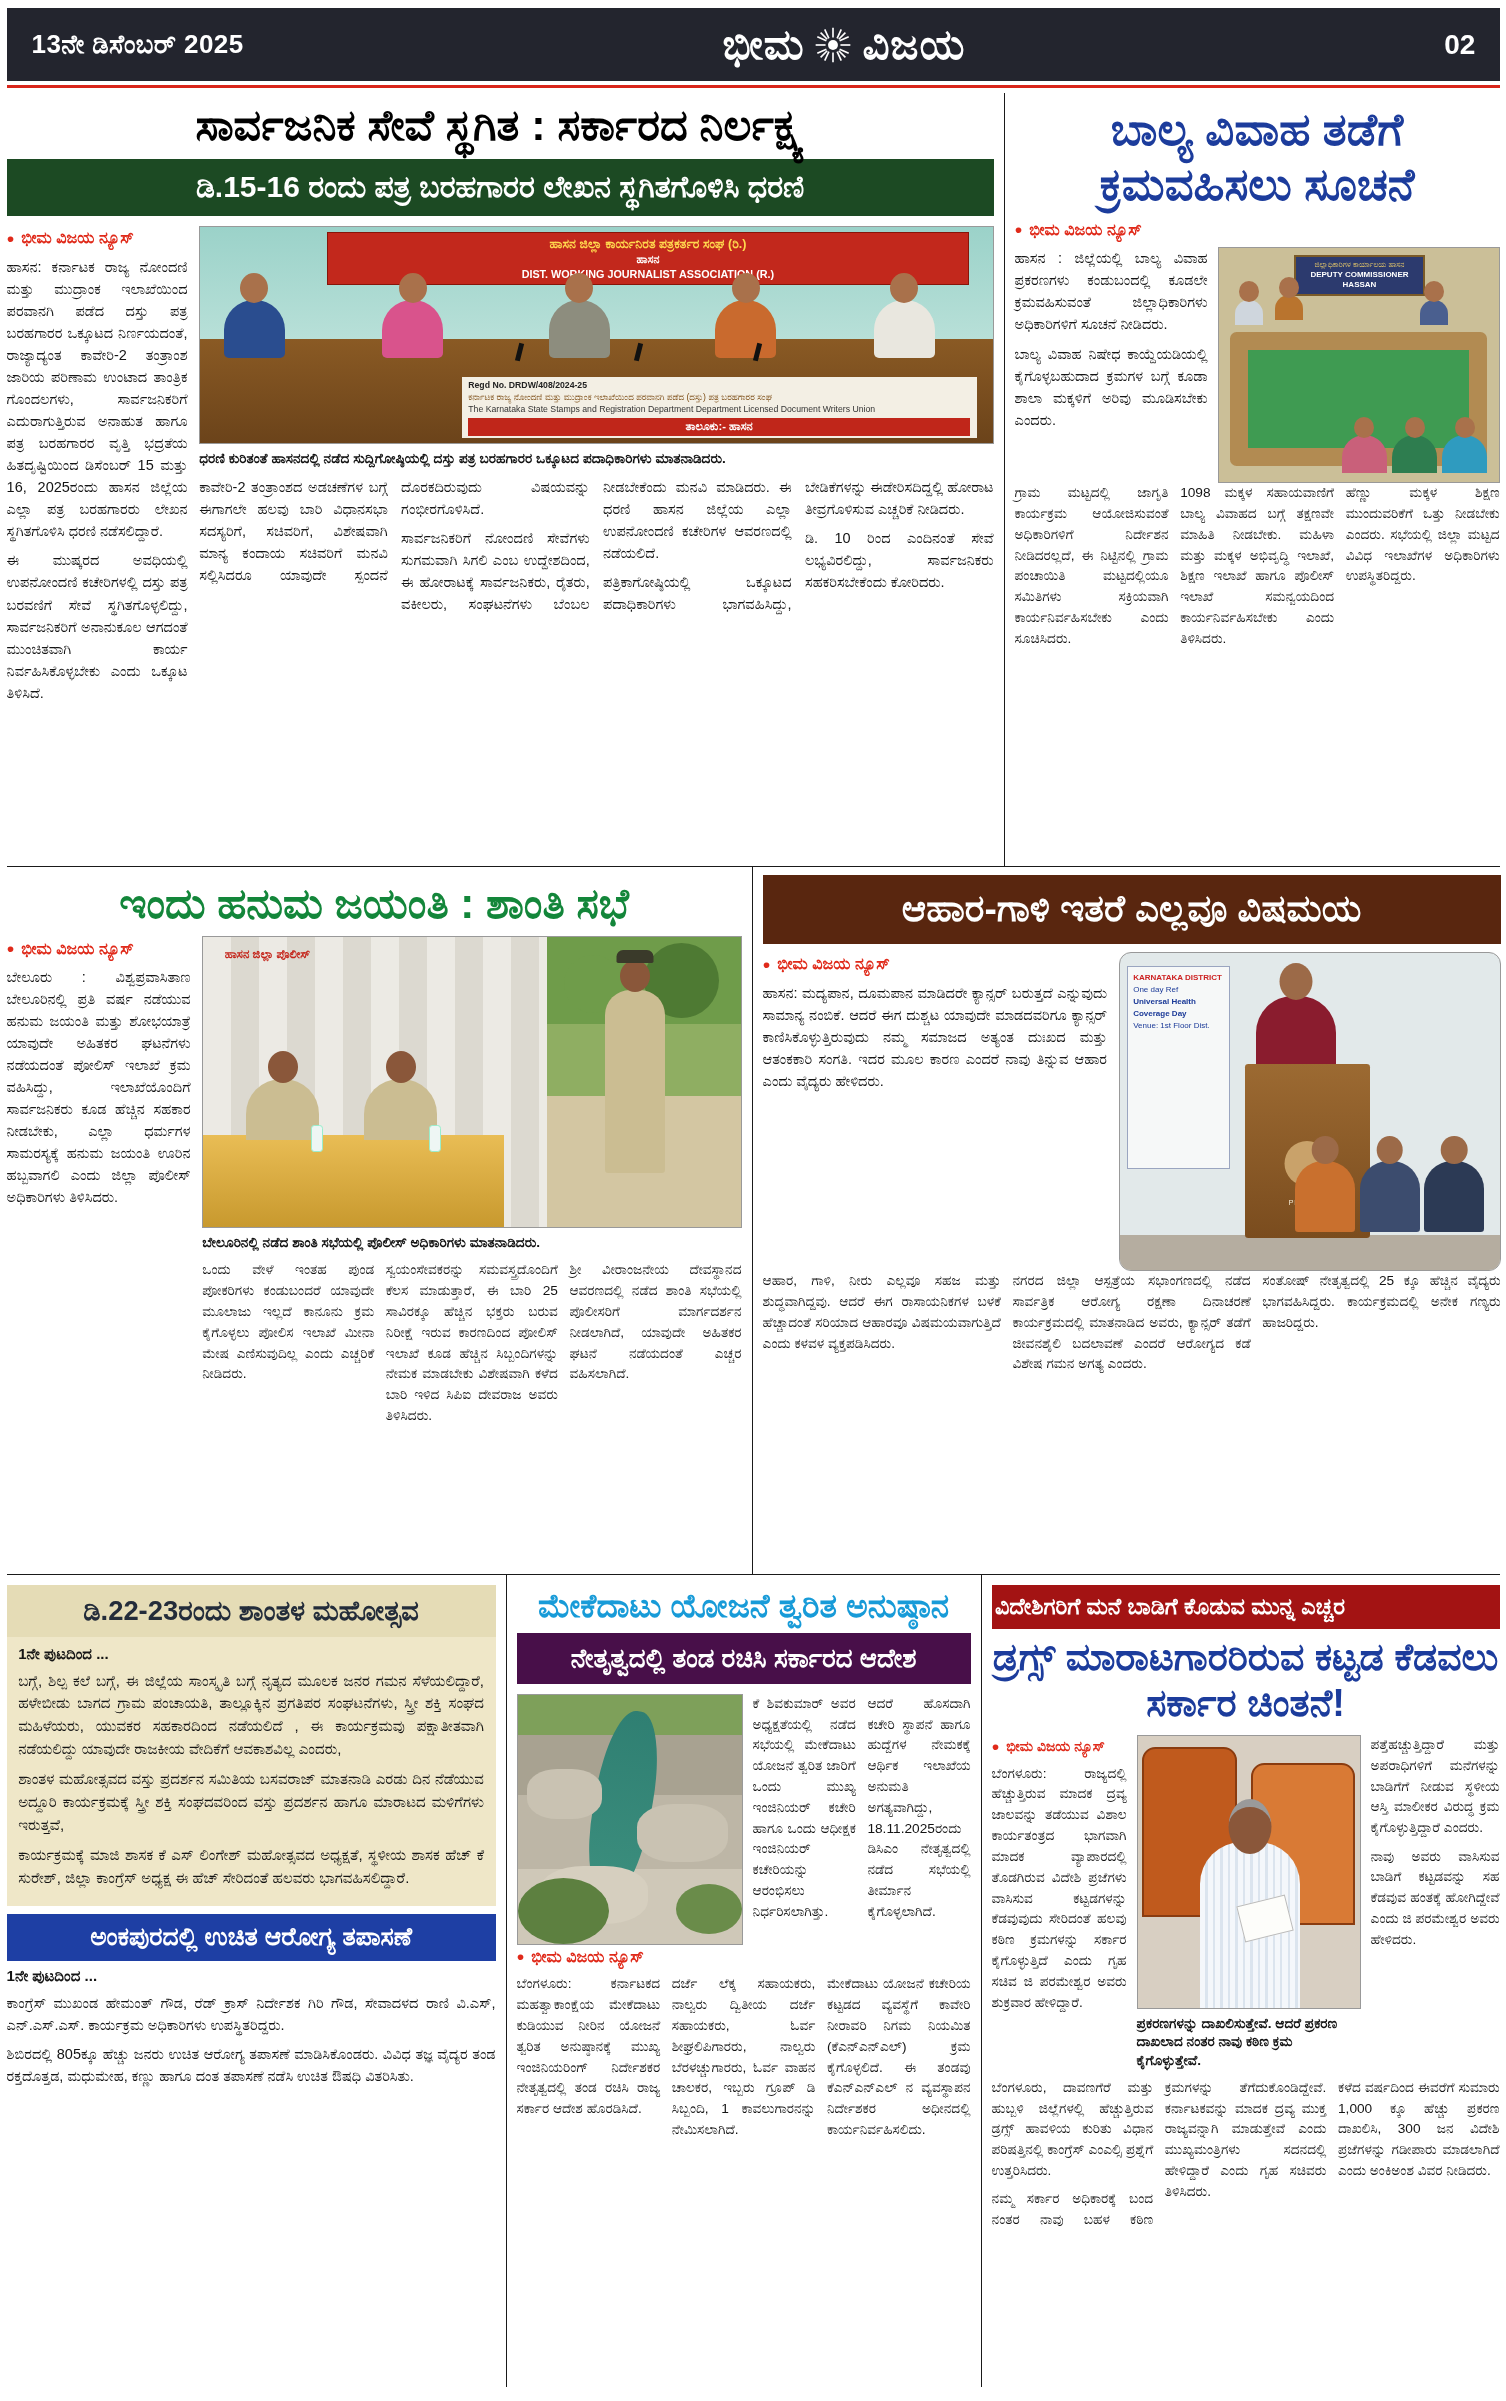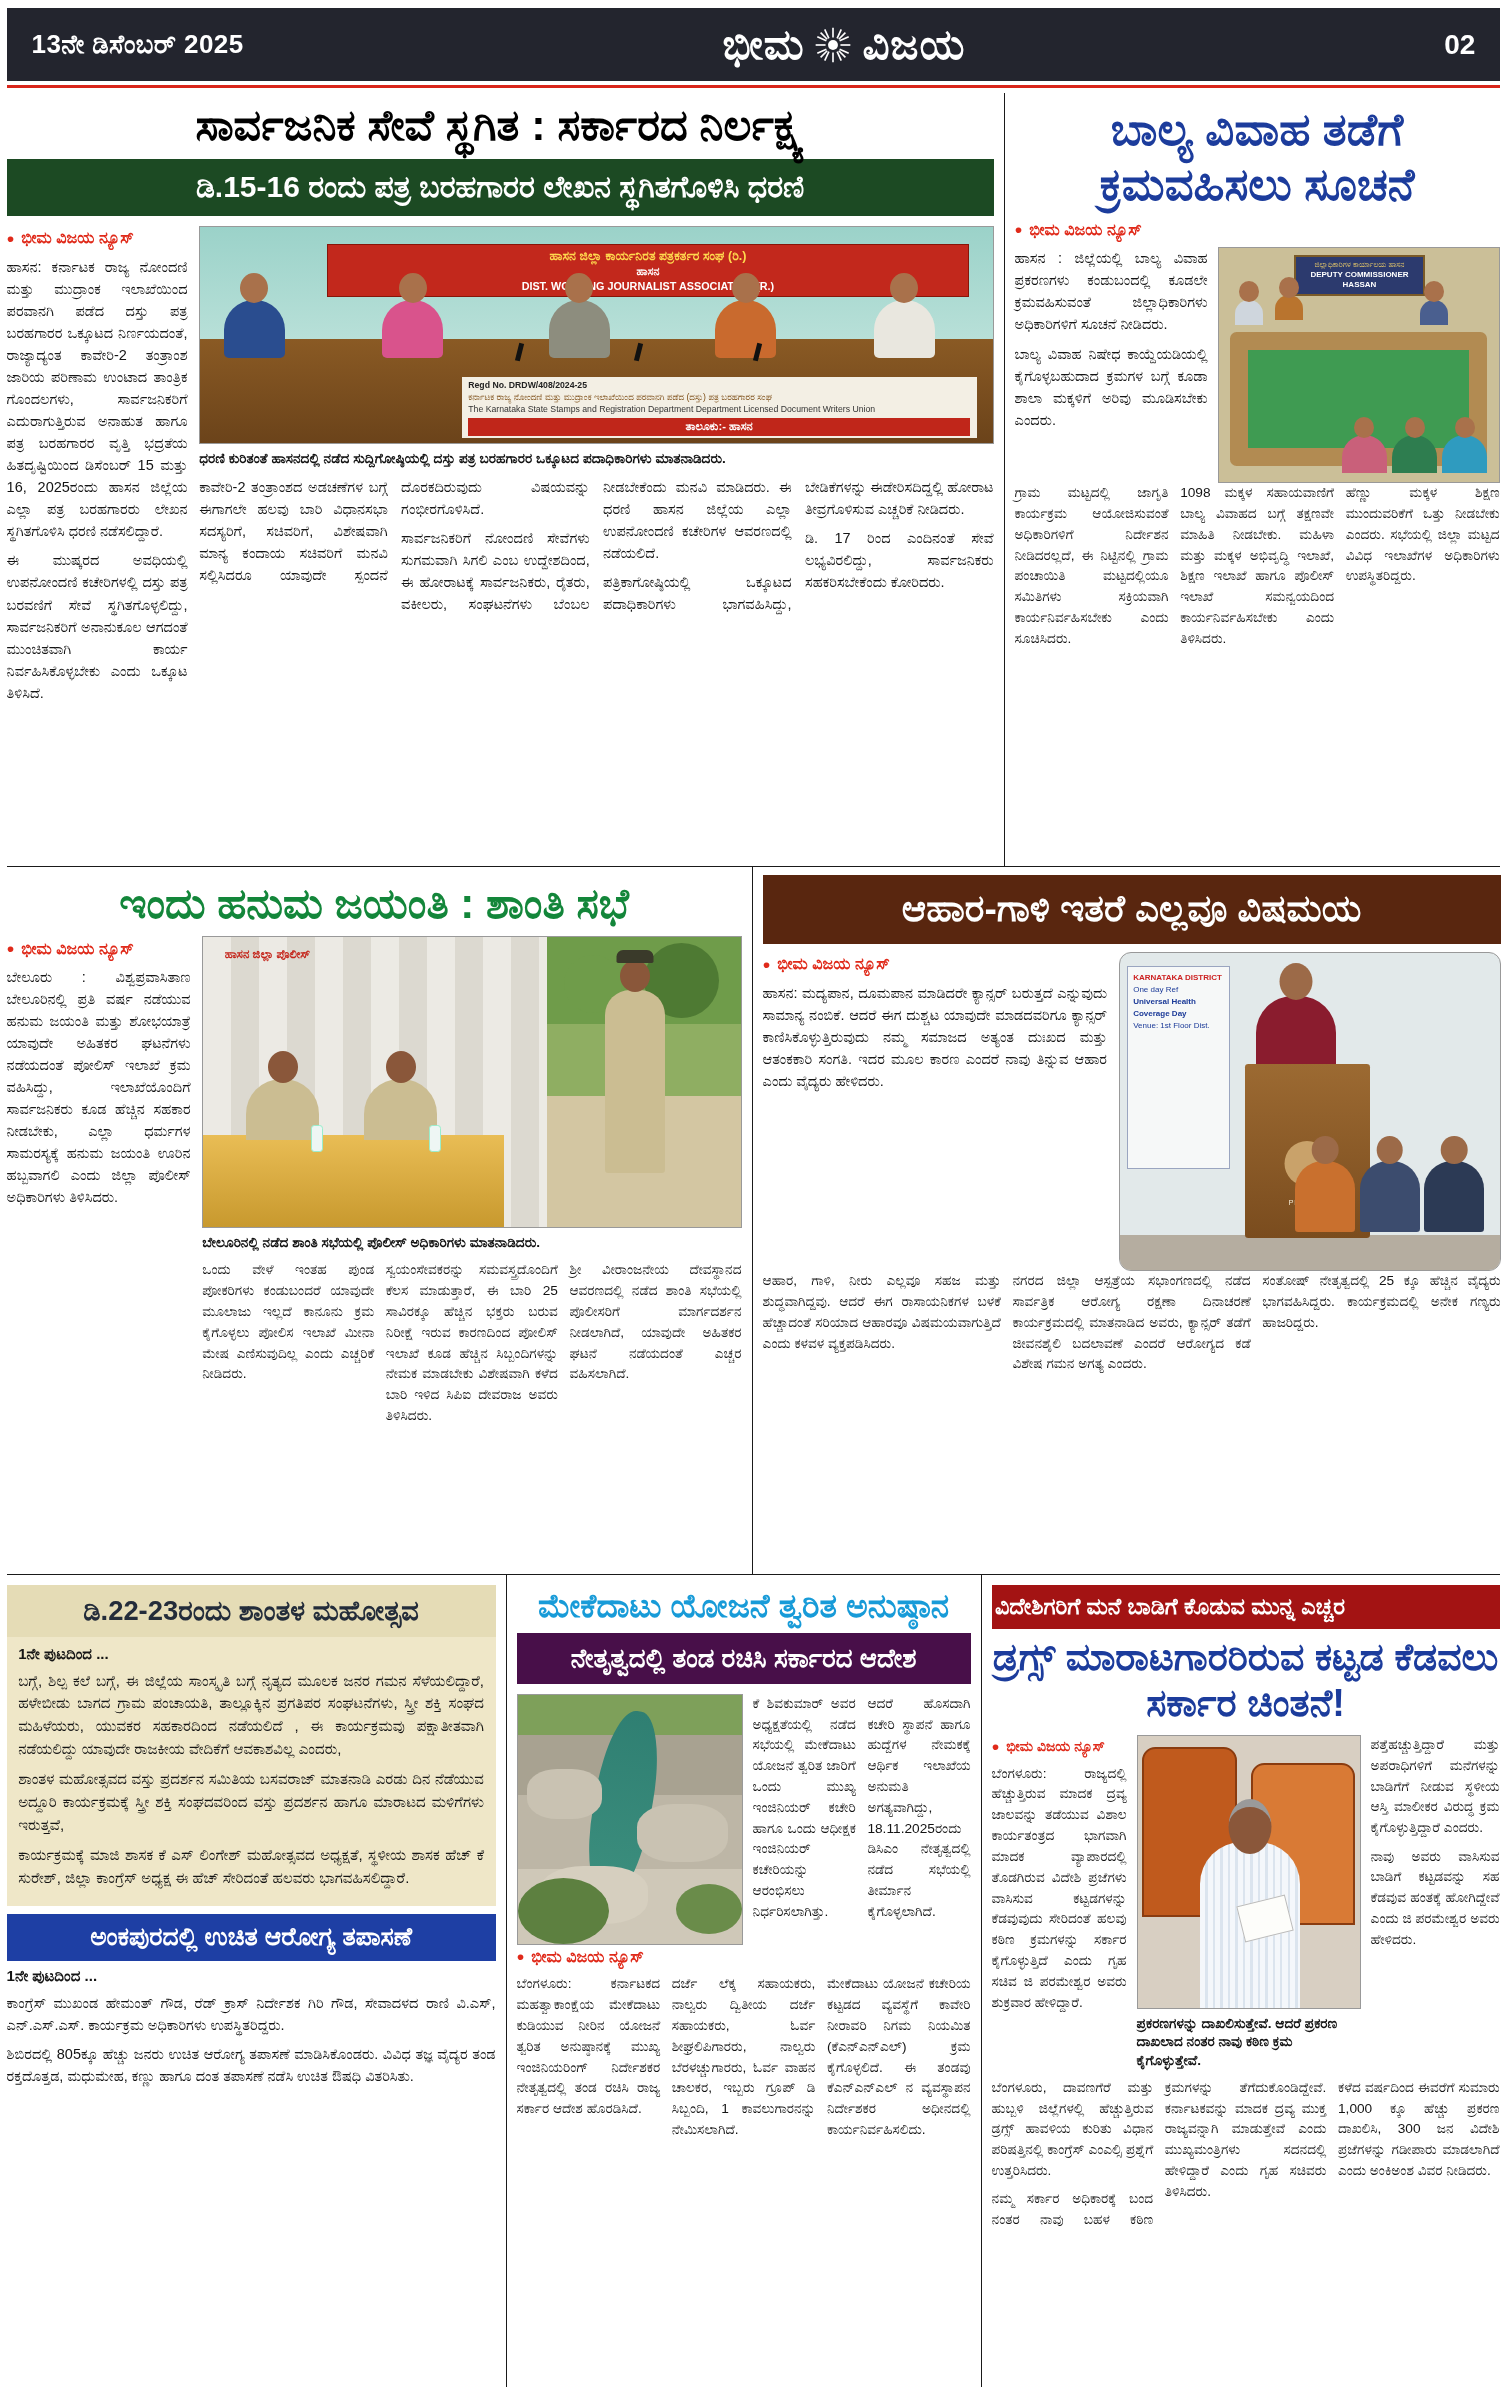--- a/index.html
+++ b/index.html
@@ -29,21 +29,21 @@
   .bdot{color:#e02a1a;font-size:13.3px;}
   .caption{font-size:13.7px;font-weight:bold;color:#111;margin:5.8px 0 7.5px;line-height:1.35;}
   .photo{position:relative;overflow:hidden;border:0.8px solid #999;box-sizing:border-box;}
 
   
   .h-red{font-size:43px;color:#000000;font-weight:bold;text-align:center;line-height:1.12;margin:5px 0 10px;}
   .greenbar{background:#1c4a23;color:#fff;font-size:30px;font-weight:bold;text-align:center;padding:10.8px 0;margin-bottom:10px;}
   .a1-body{display:grid;grid-template-columns:181px 1fr;gap:11.6px;}
   .cols4{column-count:4;column-gap:13.3px;}
   .photo1{height:218px;background:linear-gradient(180deg,#9bd2c9 0%,#b8e0d8 52%,#8a5a24 52%,#6b431a 100%);}
-  .p1-banner{position:absolute;top:17px;left:16%;right:3%;background:#c2281c;border:1.7px solid #871509;color:#ffd94e;text-align:center;font-weight:bold;padding:3.3px 5px;font-size:12.5px;line-height:1.3;}
+  .p1-banner{position:absolute;top:5px;left:16%;right:3%;background:#c2281c;border:1.7px solid #871509;color:#ffd94e;text-align:center;font-weight:bold;padding:3.3px 5px;font-size:12.5px;line-height:1.3;}
   .p1-banner .w{color:#fff;}
   .pp{position:absolute;top:73px;width:61px;height:58px;border-radius:30px 30px 5px 5px;}
   .pp::before{content:"";position:absolute;top:-26.6px;left:50%;transform:translateX(-50%);width:28px;height:30px;border-radius:50%;background:#a9714b;}
   .p1-mic{position:absolute;top:116px;width:5px;height:18.3px;background:#111;transform:rotate(14deg);}
   .p1-white{position:absolute;bottom:5px;left:33%;right:2%;background:#f3efe4;padding:3.3px 6.6px 1.7px;font-size:8.7px;color:#333;line-height:1.35;}
   .p1-white .reg{color:#222;font-weight:bold;}
   .p1-white .kn{color:#7a4a12;}
   .p1-redstrip{background:#c0261a;color:#fff;font-size:11.2px;font-weight:bold;text-align:center;padding:1.7px 0;margin-top:2.5px;}
 
   
@@ -186,21 +186,21 @@
                 <div class="kn">ಕರ್ನಾಟಕ ರಾಜ್ಯ ನೋಂದಣಿ ಮತ್ತು ಮುದ್ರಾಂಕ ಇಲಾಖೆಯಿಂದ ಪರವಾನಗಿ ಪಡೆದ (ದಸ್ತು) ಪತ್ರ ಬರಹಗಾರರ ಸಂಘ</div>
                 <div>The Karnataka State Stamps and Registration Department Department Licensed Document Writers Union</div>
                 <div class="p1-redstrip">ತಾಲೂಕು:- ಹಾಸನ</div>
               </div>
             </figure>
             <div class="caption">ಧರಣಿ ಕುರಿತಂತೆ ಹಾಸನದಲ್ಲಿ ನಡೆದ ಸುದ್ದಿಗೋಷ್ಠಿಯಲ್ಲಿ ದಸ್ತು ಪತ್ರ ಬರಹಗಾರರ ಒಕ್ಕೂಟದ ಪದಾಧಿಕಾರಿಗಳು ಮಾತನಾಡಿದರು.</div>
             <div class="cols4">
               <p class="txt">ಕಾವೇರಿ-2 ತಂತ್ರಾಂಶದ ಅಡಚಣೆಗಳ ಬಗ್ಗೆ ಈಗಾಗಲೇ ಹಲವು ಬಾರಿ ವಿಧಾನಸಭಾ ಸದಸ್ಯರಿಗೆ, ಸಚಿವರಿಗೆ, ವಿಶೇಷವಾಗಿ ಮಾನ್ಯ ಕಂದಾಯ ಸಚಿವರಿಗೆ ಮನವಿ ಸಲ್ಲಿಸಿದರೂ ಯಾವುದೇ ಸ್ಪಂದನೆ ದೊರಕದಿರುವುದು ವಿಷಯವನ್ನು ಗಂಭೀರಗೊಳಿಸಿದೆ.</p>
               <p class="txt">ಸಾರ್ವಜನಿಕರಿಗೆ ನೋಂದಣಿ ಸೇವೆಗಳು ಸುಗಮವಾಗಿ ಸಿಗಲಿ ಎಂಬ ಉದ್ದೇಶದಿಂದ, ಈ ಹೋರಾಟಕ್ಕೆ ಸಾರ್ವಜನಿಕರು, ರೈತರು, ವಕೀಲರು, ಸಂಘಟನೆಗಳು ಬೆಂಬಲ ನೀಡಬೇಕೆಂದು ಮನವಿ ಮಾಡಿದರು. ಈ ಧರಣಿ ಹಾಸನ ಜಿಲ್ಲೆಯ ಎಲ್ಲಾ ಉಪನೋಂದಣಿ ಕಚೇರಿಗಳ ಆವರಣದಲ್ಲಿ ನಡೆಯಲಿದೆ.</p>
               <p class="txt">ಪತ್ರಿಕಾಗೋಷ್ಠಿಯಲ್ಲಿ ಒಕ್ಕೂಟದ ಪದಾಧಿಕಾರಿಗಳು ಭಾಗವಹಿಸಿದ್ದು, ಬೇಡಿಕೆಗಳನ್ನು ಈಡೇರಿಸದಿದ್ದಲ್ಲಿ ಹೋರಾಟ ತೀವ್ರಗೊಳಿಸುವ ಎಚ್ಚರಿಕೆ ನೀಡಿದರು.</p>
-              <p class="txt">ಡಿ. 17 ರಿಂದ ಎಂದಿನಂತೆ ಸೇವೆ ಲಭ್ಯವಿರಲಿದ್ದು, ಸಾರ್ವಜನಿಕರು ಸಹಕರಿಸಬೇಕೆಂದು ಕೋರಿದರು.</p>
+              <p class="txt">ಡಿ. 10 ರಿಂದ ಎಂದಿನಂತೆ ಸೇವೆ ಲಭ್ಯವಿರಲಿದ್ದು, ಸಾರ್ವಜನಿಕರು ಸಹಕರಿಸಬೇಕೆಂದು ಕೋರಿದರು.</p>
             </div>
           </div>
         </div>
       </section>
 
       <section class="art lp">
         <h1 class="h-blue">ಬಾಲ್ಯ ವಿವಾಹ ತಡೆಗೆ ಕ್ರಮವಹಿಸಲು ಸೂಚನೆ</h1>
         <div class="byline">
           <span class="bdot">●</span>
           <span>ಭೀಮ ವಿಜಯ ನ್ಯೂಸ್</span>

